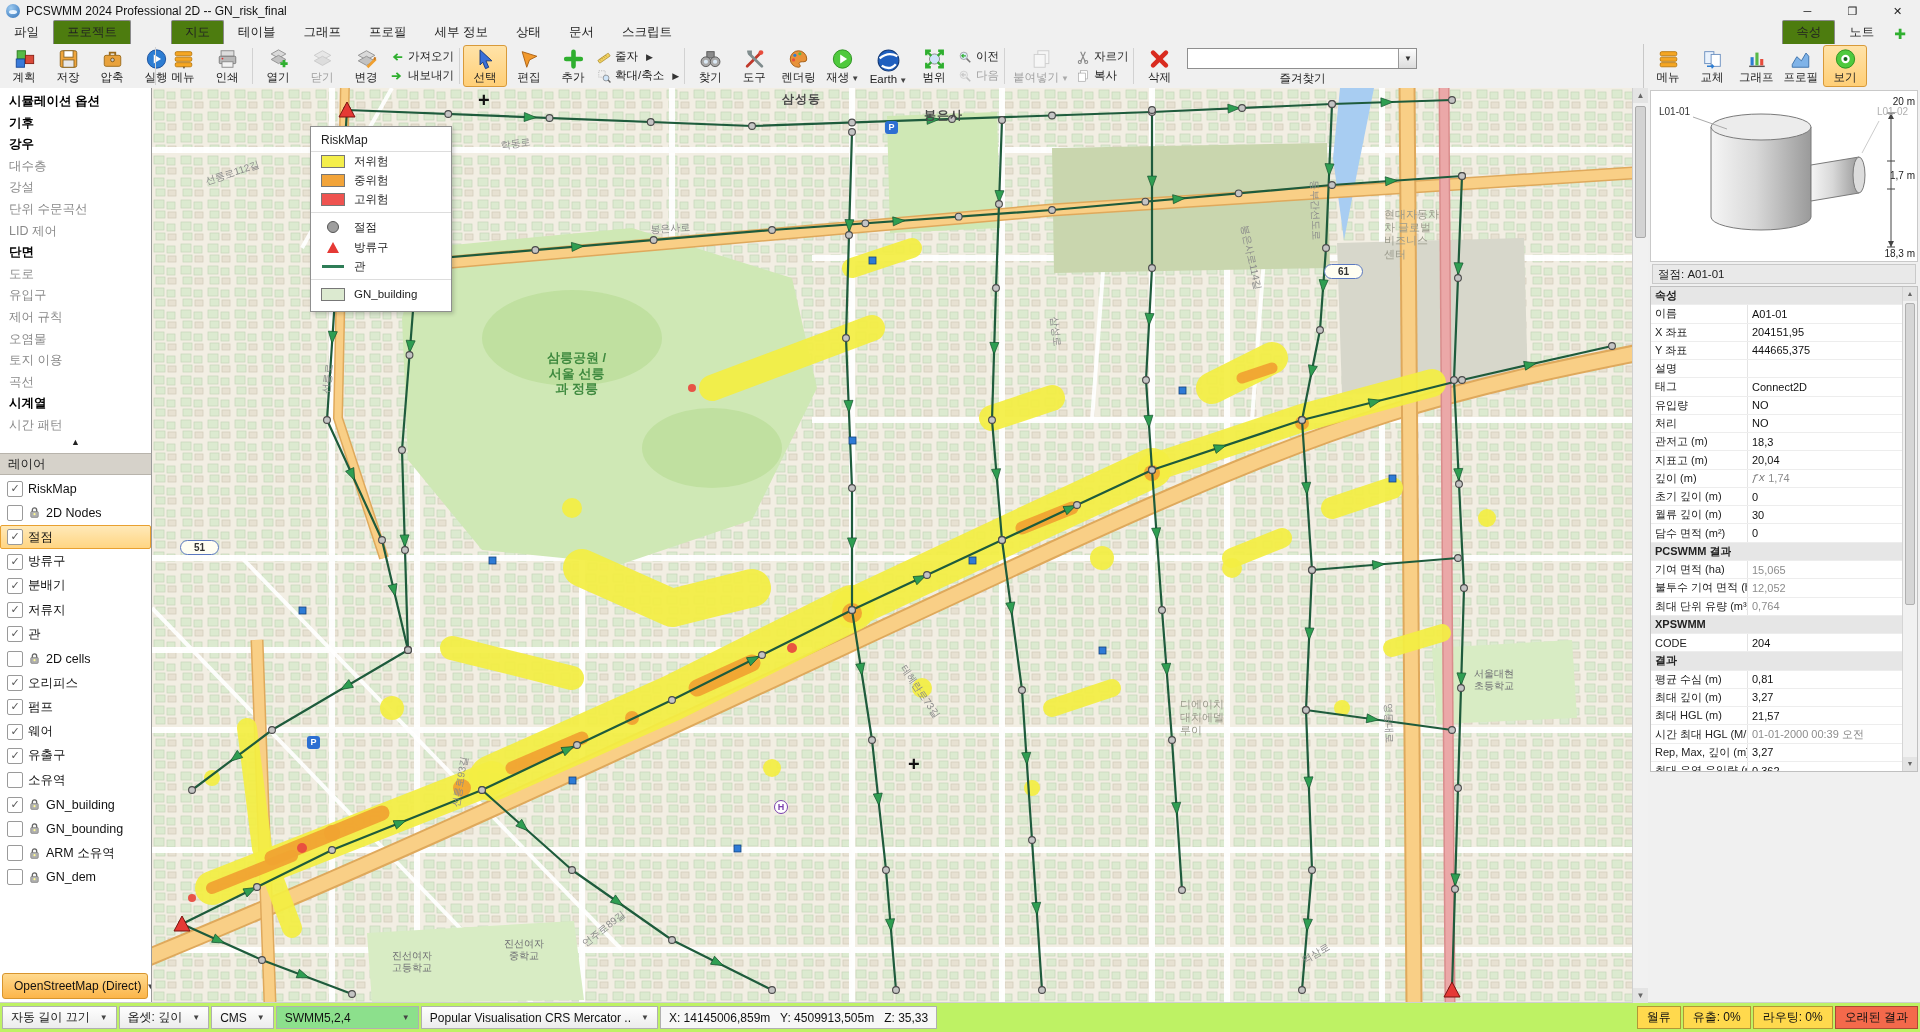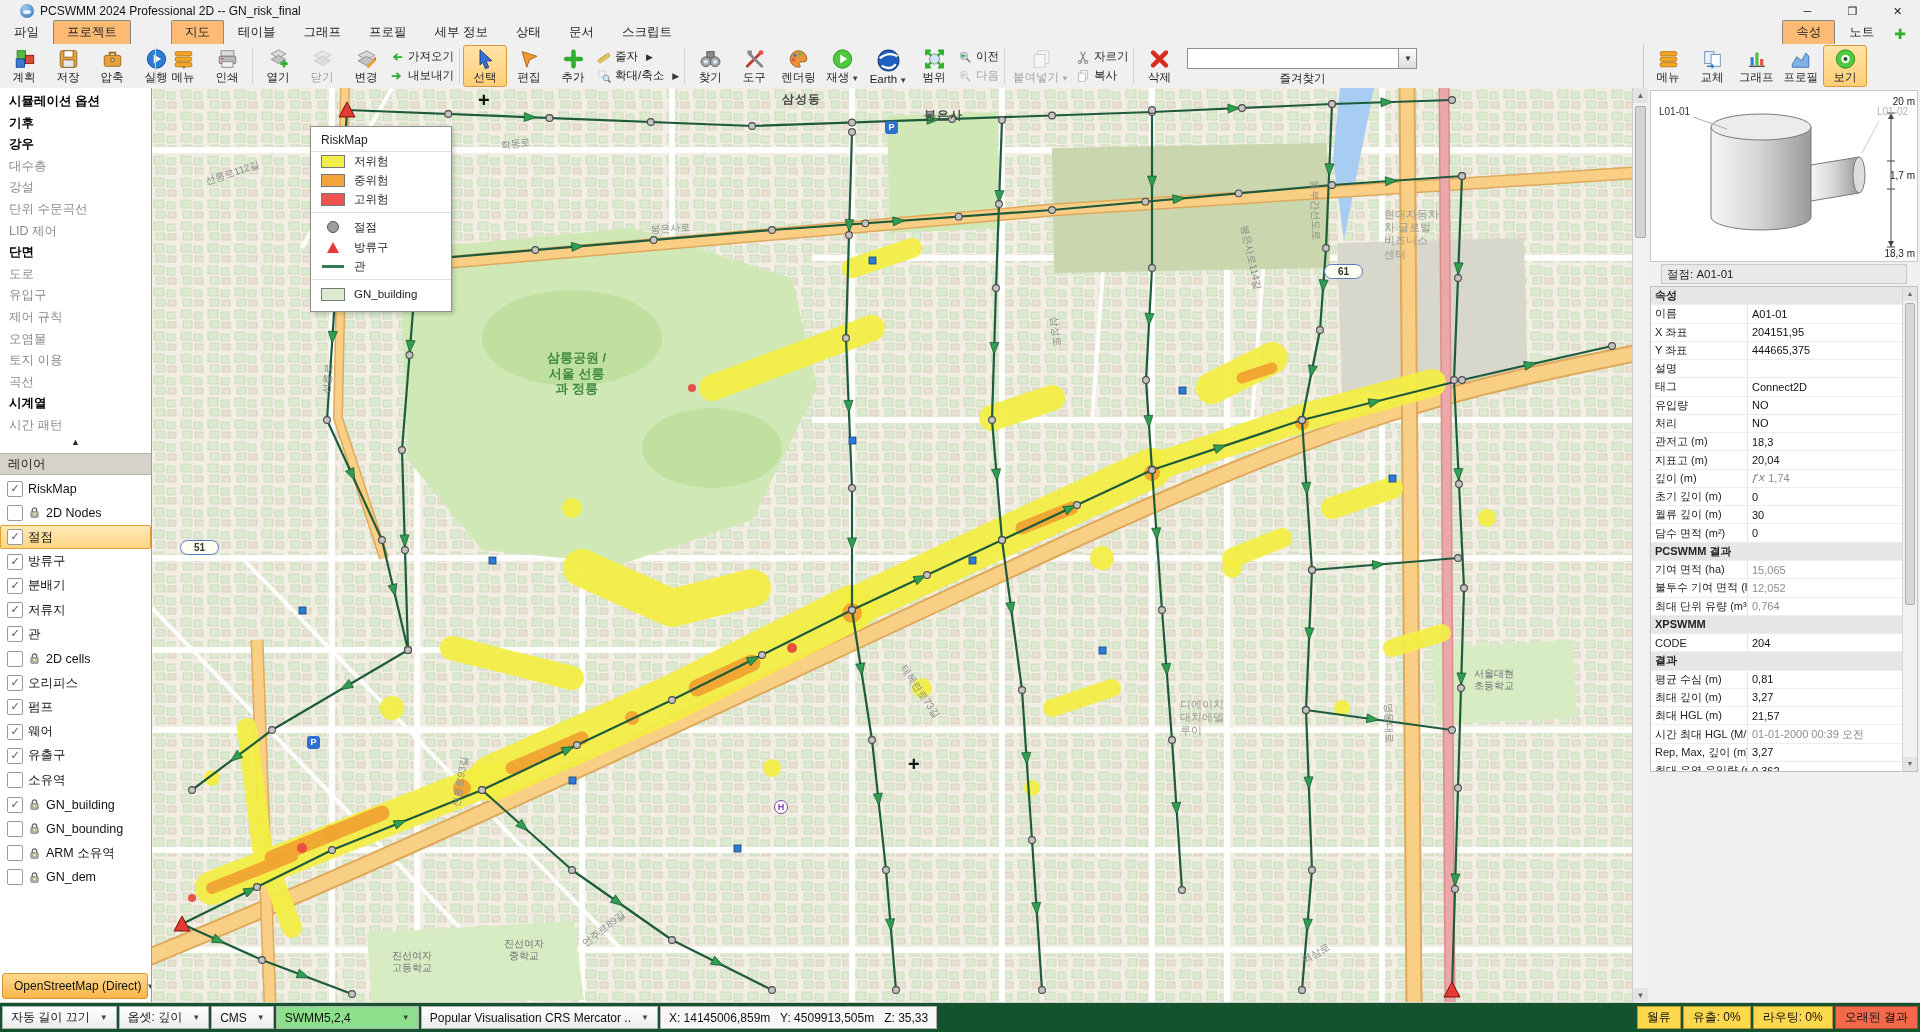--- a/index.html
+++ b/index.html
@@ -1,32 +1,32 @@
 <!DOCTYPE html>
 <html><head>
 <meta charset="utf-8">
 <style>
   html,body{margin:0;padding:0;background:#e8e8e8;font-family:"Liberation Sans","DejaVu Sans",sans-serif;-webkit-font-smoothing:antialiased}
   .app{position:relative;width:1920px;height:1032px;background:#f0f0f0;overflow:hidden;font-size:12px;color:#1a1a1a}
 
   
-  .titlebar{position:absolute;left:0;top:0;right:0;height:22px;background:#f0f0f0;display:flex;align-items:center;padding-left:20px;border-bottom:1px solid #e3e3e3}
+  .titlebar{position:absolute;left:0;top:0;right:0;height:22px;background:#f0f0f0;display:flex;align-items:center;padding-left:6px;border-bottom:1px solid #e3e3e3}
   .appicon{width:14px;height:14px;border-radius:50%;background:radial-gradient(circle at 35% 30%,#9ecbf0,#2d6fb8);margin-right:6px;position:relative}
   .appicon::after{content:"";position:absolute;left:3px;top:6px;width:8px;height:4px;background:#e8f4ff;border-radius:50%}
   .titletext{font-size:12px;color:#111}
   .winbtns{margin-left:auto;display:flex;height:22px}
   .winbtn{width:45px;text-align:center;line-height:22px;font-size:11px;color:#222}
 
   
   .menubar{position:absolute;left:0;top:22px;right:0;height:22px;background:#f0f0f0;display:flex;align-items:flex-end}
   .tabgroup{display:flex;align-items:flex-end;height:22px}
   .tabgroup.main{margin-left:40px}
   .tabgroup.right{margin-left:auto;margin-right:8px}
   .mtab{padding:3px 13px 3px;font-size:12.5px;color:#222;border:1px solid transparent;border-bottom:none;cursor:default}
-  .mtab.boxed{background:#fdba74;border-color:#8a8a8a;border-radius:2px 2px 0 0;position:relative;z-index:2}
+  .mtab.boxed{background:#4d7c0f;border-color:#8a8a8a;border-radius:2px 2px 0 0;position:relative;z-index:2}
   .plusicon{color:#2faf2f;font-weight:bold;font-size:14px;padding:0 6px 2px}
 
   
   .ribbon{position:absolute;left:0;top:44px;right:0;height:44px;background:#f0f0f0;border-bottom:1px solid #cfcfcf;display:flex;align-items:stretch}
   .rgroup{display:flex;align-items:stretch;padding:1px 2px}
   .tb{display:flex;flex-direction:column;align-items:center;justify-content:space-between;min-width:34px;padding:2px 4px 1px;border:1px solid transparent;border-radius:3px}
   .tb svg{width:25px;height:25px}
   .tb .tl{font-size:11.5px;color:#222;white-space:nowrap}
   .tb.active{background:linear-gradient(#ffe3a8,#ffcf77);border-color:#d89a3a}
   .tb.disabled{opacity:.4;filter:grayscale(1)}
@@ -104,40 +104,40 @@
   .road-c{stroke:#dfa95c;fill:none}
   .road{stroke:#f9cf86;fill:none}
   .roadr-c{stroke:#d98c8c;fill:none}
   .roadr{stroke:#eba8a8;fill:none}
   .st{stroke:#fff;stroke-width:6;fill:none;opacity:.95}
   .stn{stroke:#fff;stroke-width:4;fill:none;opacity:.9}
 
   
   .rightpanel{position:absolute;right:0;top:88px;width:272px;bottom:29px;background:#f0f0f0;border-left:1px solid #9a9a9a}
   .diagram{margin:2px 2px 0;height:170px;background:#fff;border:1px solid #c9c9c9;position:relative}
-  .selbar{margin:2px 13px 0;height:18px;line-height:18px;background:#e9e9e9;border:1px solid #c9c9c9;font-size:11.5px;padding-left:5px;color:#222}
+  .selbar{margin:2px 4px 0;height:18px;line-height:18px;background:#e9e9e9;border:1px solid #c9c9c9;font-size:11.5px;padding-left:5px;color:#222}
   .propgrid{margin:2px 2px 0;background:#fff;border:1px solid #c0c0c0;position:relative;height:484px;overflow:hidden;padding-right:14px}
   .prow{display:flex;height:17.28px;border-bottom:1px solid #ededed;align-items:center}
   .plabel{width:92px;padding-left:4px;font-size:11px;color:#222;border-right:1px solid #e4e4e4;white-space:nowrap;overflow:hidden;height:100%;display:flex;align-items:center;flex:0 0 auto}
   .pvalue{padding-left:4px;font-size:11px;color:#111;white-space:nowrap;overflow:hidden;display:flex;align-items:center;gap:3px;flex:1}
   .prow.section{background:#e6e6e6}
   .prow.section .plabel{font-weight:bold;border-right:none;width:auto}
   .prow.gray .pvalue{color:#8c8c8c}
   .fxi{display:none;font-style:italic;font-family:Liberation Mono, monospace;color:#777;font-size:11px}
   .prow.fx .fxi{display:inline}
   .pscroll{position:absolute;right:0;top:0;bottom:0;width:14px;background:#f1f1f1;border-left:1px solid #d5d5d5}
   .pscroll .sarrow{position:absolute;left:0;right:0;height:14px;text-align:center;font-size:7px;line-height:14px;color:#666;background:#e4e4e4}
   .pscroll .sarrow.down{bottom:0}
   .pscroll .thumb{position:absolute;left:2px;right:2px;top:16px;height:300px;background:#d6d6d6;border:1px solid #b0b0b0;border-radius:2px}
   .helpbox{margin:2px 2px 0;background:#fff;border:1px solid #c0c0c0;padding:4px 6px 6px;min-height:34px}
   .helptitle{font-weight:bold;font-size:12px;color:#111}
   .helptext{font-size:11.5px;color:#333;margin-top:2px}
 
   
-  .statusbar{position:absolute;left:0;right:0;bottom:0;height:29px;background:#14532d;border-top:1px solid #cfcfcf;display:flex;align-items:center;padding:0 1px}
+  .statusbar{position:absolute;left:0;right:0;bottom:0;height:29px;background:#bef264;border-top:1px solid #cfcfcf;display:flex;align-items:center;padding:0 1px}
   .seg{height:21px;display:flex;align-items:center;gap:8px;padding:0 8px;border:1px solid #b0b0b0;background:linear-gradient(#fefefe,#ececec);margin:0 1px;font-size:12px;color:#111;white-space:nowrap}
   .seg.green{background:#8ce08c}
   .seg.flat{background:#f7f7f7}
   .chips{margin-left:auto;display:flex}
   .chip{height:21px;display:flex;align-items:center;padding:0 9px;margin:0 1px;border:1px solid rgba(0,0,0,.3);background:var(--c);font-size:12px;color:#111;white-space:nowrap}
 </style>
 </head>
 <body>
 
 <svg width="0" height="0" style="position:absolute">

